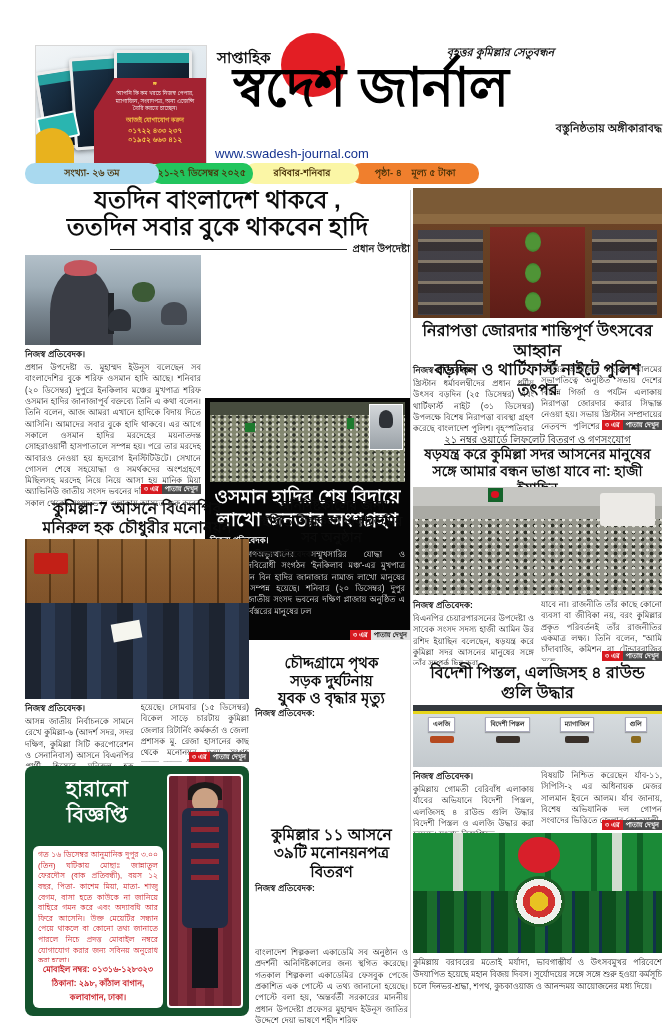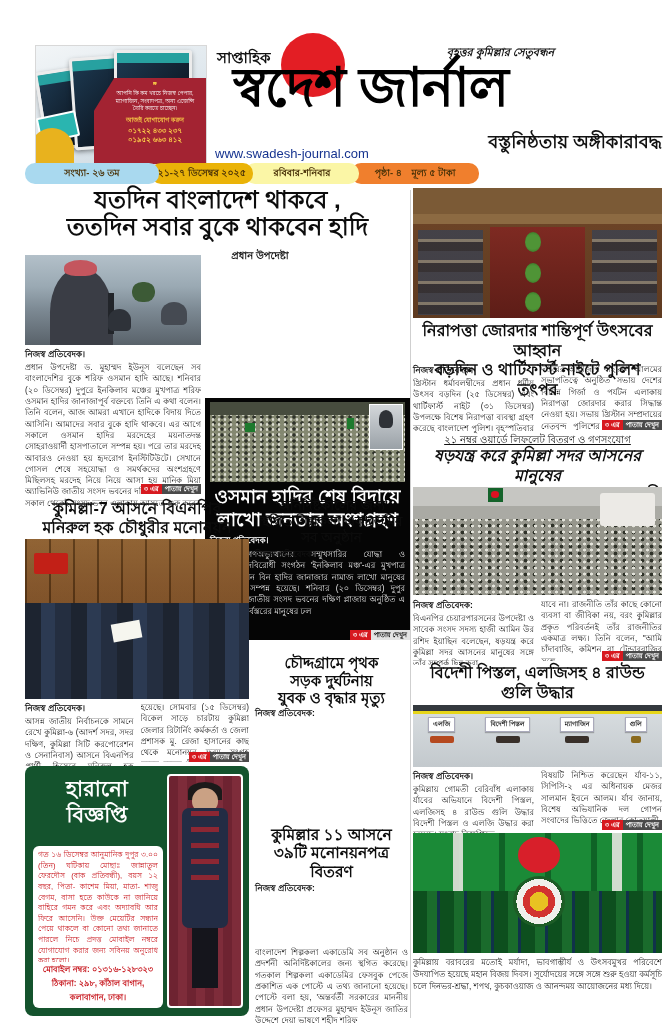--- a/index.html
+++ b/index.html
@@ -21,21 +21,21 @@
   .ad-q{color:#f5c445;font-size:8px;line-height:1;font-weight:bold;}
   .ad-line{color:#fff;font-size:5.6px;line-height:1.35;}
   .ad-contact{color:#f5c445;font-size:6.2px;font-weight:bold;margin-top:2px;}
   .ad-phone{color:#ffd24a;font-size:7px;font-weight:bold;line-height:1.3;}
 
   .weekly{left:217px;top:46px;font-size:15px;font-weight:bold;}
   .sun{left:281px;top:33px;width:64px;height:64px;border-radius:50%;z-index:0;}
   .np-title{left:213px;top:56px;width:450px;font-size:54px;font-weight:bold;color:#000;z-index:1;letter-spacing:-1px;line-height:1.15;white-space:nowrap;margin-left:20px;}
   .tagline-top{left:418px;top:44px;width:165px;text-align:center;font-size:11px;font-weight:bold;font-style:italic;z-index:2;}
   .site-url{left:215px;top:146px;font-size:13px;color:#16338f;}
-  .tagline-bottom{left:410px;top:128px;width:252px;text-align:right;font-size:18px;font-weight:bold;}
+  .tagline-bottom{left:410px;top:120px;width:252px;text-align:right;font-size:11px;font-weight:bold;}
 
   
   .dateline{left:25px;top:163px;width:637px;height:21px;display:flex;}
   .dl-seg{height:21px;border-radius:10px;display:flex;align-items:center;justify-content:center;
           font-size:9.5px;font-weight:bold;color:#4a3208;}
   .dl-seg:nth-child(1){width:21%;z-index:5;}
   .dl-seg:nth-child(2){width:16%;margin-left:-8px;z-index:4;}
   .dl-seg:nth-child(3){width:18%;margin-left:-8px;z-index:3;}
   .dl-seg:nth-child(4){width:20%;margin-left:-8px;z-index:2;}
   .dl-seg:nth-child(5){width:28%;margin-left:-8px;z-index:1;color:#5b2800;}
@@ -49,21 +49,21 @@
   .cols2{display:flex;gap:7px;}
   .cols2 > div{flex:1;position:relative;}
   .rel{position:relative;}
   .badge{position:absolute;right:0;bottom:0;display:inline-flex;font-size:6.6px;font-weight:bold;line-height:1.5;}
   .b-red{background:#d7191f;color:#fff;padding:0 3px;}
   .b-dark{background:#4a4a4a;color:#fff;padding:0 3px;}
   .inv .b-dark{background:#e4e4e4;color:#111;}
 
   
   .lead-head{left:25px;top:187px;width:385px;font-size:24px;line-height:1.12;}
-  .byline-row{left:110px;top:241px;width:300px;display:flex;align-items:center;gap:6px;flex-direction:column;}
+  .byline-row{left:110px;top:241px;width:300px;display:flex;align-items:center;gap:6px;}
   .byline-line{flex:1;border-top:1.5px solid #222;}
   .byline{font-size:10px;font-weight:bold;white-space:nowrap;}
 
   .photo{position:absolute;overflow:hidden;}
   .speaker-photo{left:25px;top:255px;width:176px;height:90px;background:linear-gradient(180deg,#b3c0c9 0%,#9aa9b3 35%,#7d8a94 60%,#59626a 100%);}
   .sp-fig{position:absolute;left:14%;top:16%;width:36%;height:88%;background:#3a3d45;border-radius:42% 46% 6% 6%/55% 60% 6% 6%;}
   .sp-cap{position:absolute;left:22%;top:5%;width:19%;height:18%;background:#c4565e;border-radius:50% 50% 35% 35%;}
   .sp-mic{position:absolute;left:47%;top:42%;width:3.5%;height:46%;background:#22252a;}
   .sp-army{position:absolute;right:26%;top:30%;width:13%;height:22%;background:#3c5a36;border-radius:45%;}
   .sp-head1{position:absolute;right:8%;top:52%;width:15%;height:26%;background:#454a52;border-radius:50% 50% 20% 20%;}
@@ -127,21 +127,21 @@
   .cf-table{position:absolute;left:31%;top:30%;width:38%;height:70%;background:linear-gradient(180deg,#7e2a22 0%,#5d1d17 100%);}
   .cf-plant{position:absolute;width:16px;height:20px;background:radial-gradient(circle,#4f9436 0 55%,#2f6b22 100%);border-radius:50%;}
   .cf-p1{left:45%;top:34%;} .cf-p2{left:45%;top:58%;} .cf-p3{left:45%;top:80%;}
   .cf-side{position:absolute;width:26%;height:66%;top:32%;background:repeating-linear-gradient(180deg,#3a4150 0 9px,#8a867a 9px 12px,#2c2f38 12px 21px);opacity:.8;}
   .cf-l{left:2%;} .cf-r{right:2%;}
 
   .pol-head{left:413px;top:321px;width:249px;font-size:16px;line-height:1.22;}
   .pol-body{left:413px;top:364px;width:249px;height:66px;}
   .pol-body .body-text{height:66px;}
   .kicker{left:413px;top:432px;width:249px;text-align:center;font-size:10px;font-weight:normal;text-decoration:underline;}
-  .yas-head{left:413px;top:446px;width:249px;font-size:16px;line-height:1.22;font-style:italic;}
+  .yas-head{left:413px;top:446px;width:249px;font-size:14px;line-height:1.22;}
   .procession-photo{left:413px;top:487px;width:249px;height:108px;
     background-color:#96968c;
     background-image:linear-gradient(180deg,#c6c6c2 0%,#c6c6c2 18%,#aaaaa4 18%,#aaaaa4 30%,rgba(0,0,0,0) 30%),
       radial-gradient(circle,#e3e3da 1.2px,rgba(0,0,0,0) 1.8px),
       radial-gradient(circle,#2f3229 1.6px,rgba(0,0,0,0) 2.2px);
     background-size:100% 100%,7px 6px,9px 7px;}
   .pr-van{position:absolute;right:3%;top:6%;width:22%;height:30%;background:#eceae6;border-radius:3px;}
   .pr-flag{position:absolute;left:30%;top:1%;width:6%;height:13%;background:#14632a;}
   .pr-flag-dot{position:absolute;left:31.5%;top:4%;width:3%;height:6%;background:#d12;border-radius:50%;}
   .yas-body{left:413px;top:599px;width:249px;height:62px;}
@@ -200,21 +200,21 @@
 
   <div class="abs weekly">সাপ্তাহিক</div>
   <div class="abs sun" style="background: rgb(227, 30, 36);"></div>
   <div class="abs np-title">স্বদেশ জার্নাল</div>
   <div class="abs tagline-top">বৃহত্তর কুমিল্লার সেতুবন্ধন</div>
   <div class="abs site-url">www.swadesh-journal.com</div>
   <div class="abs tagline-bottom">বস্তুনিষ্ঠতায় অঙ্গীকারাবদ্ধ</div>
 
   <div class="abs dateline">
     <div class="dl-seg" style="background: rgb(169, 217, 239);">সংখ্যা- ২৬ তম</div>
-    <div class="dl-seg" style="background: #eab308;">২১-২৭ ডিসেম্বর ২০২৫</div>
+    <div class="dl-seg" style="background: #22c55e;">২১-২৭ ডিসেম্বর ২০২৫</div>
     <div class="dl-seg" style="background: rgb(251, 246, 166);">রবিবার-শনিবার</div>
     <div class="dl-seg" style="background: rgb(240, 127, 45);">পৃষ্ঠা- ৪ মূল্য ৫ টাকা</div>
   </div>
 
   <div class="abs vsep"></div>
 
   <div class="abs lead-head h-c">
     <div>যতদিন বাংলাদেশ থাকবে ,</div>
     <div>ততদিন সবার বুকে থাকবেন হাদি</div>
   </div>

